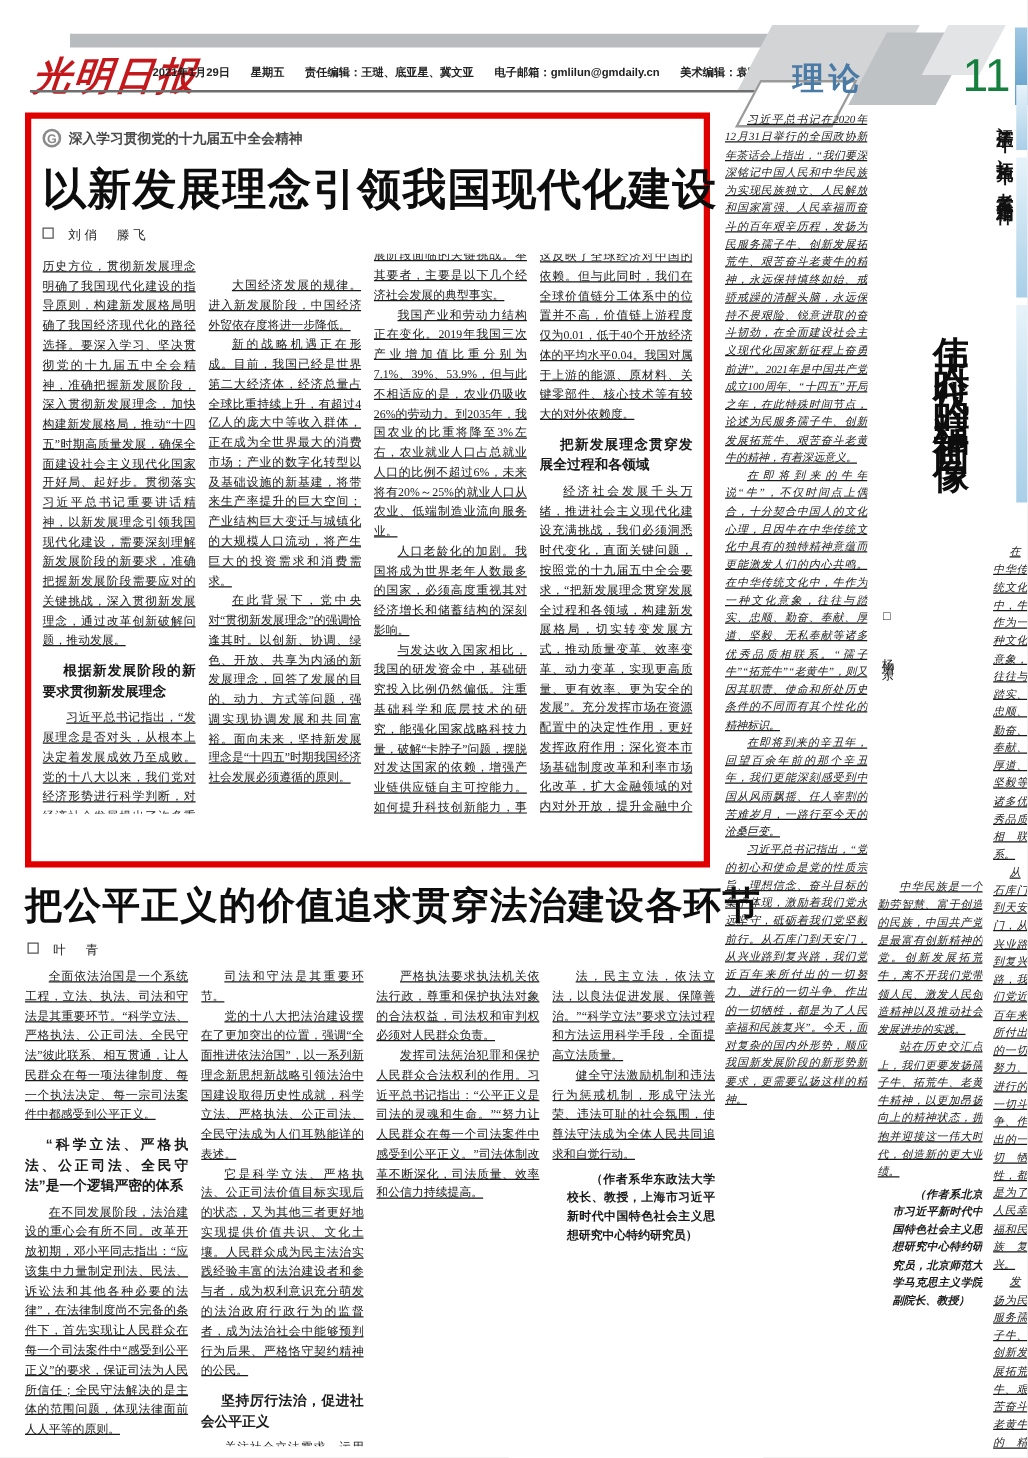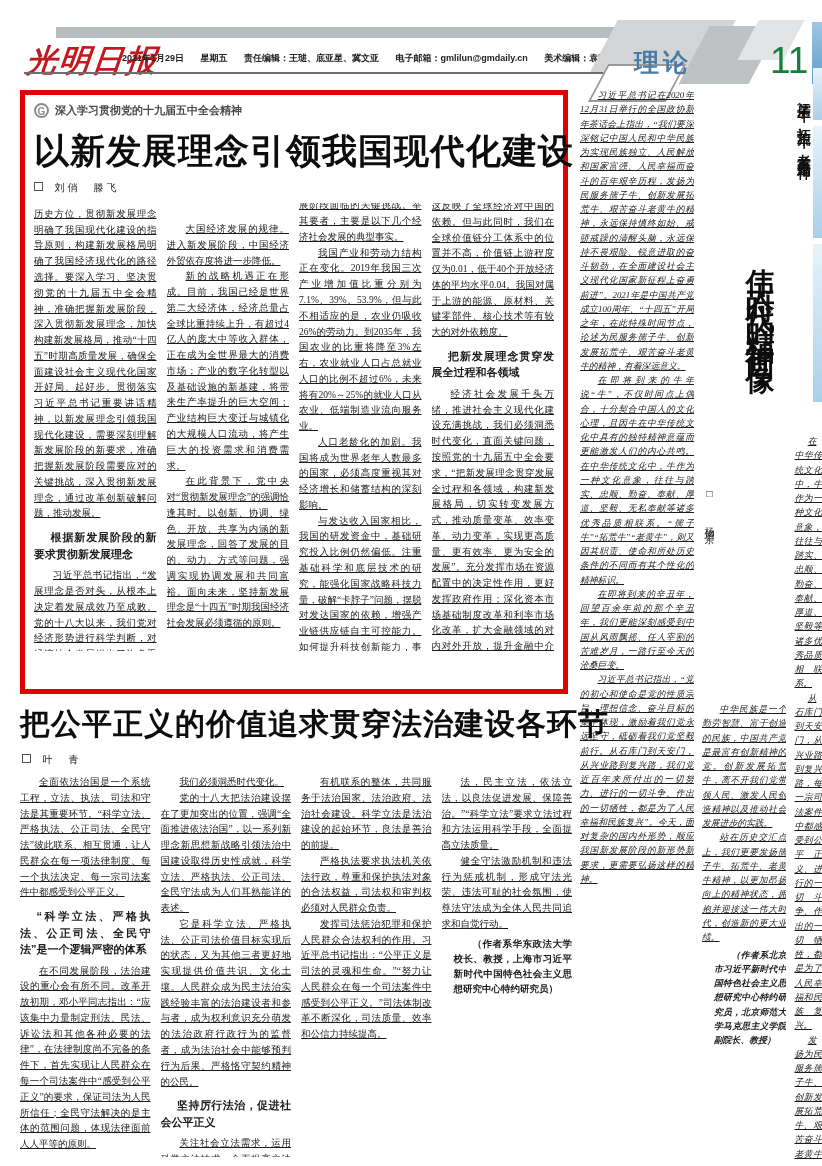--- a/index.html
+++ b/index.html
@@ -138,28 +138,27 @@
       <span class="sq"></span>
       <span>叶　青</span>
     </div>
     <div class="cols">
       <div class="col">
           <p class="para">全面依法治国是一个系统工程，立法、执法、司法和守法是其重要环节。“科学立法、严格执法、公正司法、全民守法”彼此联系、相互贯通，让人民群众在每一项法律制度、每一个执法决定、每一宗司法案件中都感受到公平正义。</p>
           <h3 class="subhead">“科学立法、严格执法、公正司法、全民守法”是一个逻辑严密的体系</h3>
           <p class="para">在不同发展阶段，法治建设的重心会有所不同。改革开放初期，邓小平同志指出：“应该集中力量制定刑法、民法、诉讼法和其他各种必要的法律”，在法律制度尚不完备的条件下，首先实现让人民群众在每一个司法案件中“感受到公平正义”的要求，保证司法为人民所信任；全民守法解决的是主体的范围问题，体现法律面前人人平等的原则。</p>
         </div>
       <div class="col">
-          <p class="para">我们必须洞悉时代变化。</p>
+          <p class="para">司法和守法是其重要环节。</p>
           <p class="para">党的十八大把法治建设摆在了更加突出的位置，强调“全面推进依法治国”，以一系列新理念新思想新战略引领法治中国建设取得历史性成就，科学立法、严格执法、公正司法、全民守法成为人们耳熟能详的表述。</p>
           <p class="para">它是科学立法、严格执法、公正司法价值目标实现后的状态，又为其他三者更好地实现提供价值共识、文化土壤。人民群众成为民主法治实践经验丰富的法治建设者和参与者，成为权利意识充分萌发的法治政府行政行为的监督者，成为法治社会中能够预判行为后果、严格恪守契约精神的公民。</p>
           <h3 class="subhead">坚持厉行法治，促进社会公平正义</h3>
           <p class="para">关注社会立法需求，运用科学立法技术，全面提高立法质量。党的十九大报告提出：“推进科学立</p>
         </div>
       <div class="col">
-          <p class="para">有机联系的整体，共同服务于法治国家、法治政府、法治社会建设。科学立法是法治建设的起始环节，良法是善治的前提。</p>
           <p class="para">严格执法要求执法机关依法行政，尊重和保护执法对象的合法权益，司法权和审判权必须对人民群众负责。</p>
           <p class="para">发挥司法惩治犯罪和保护人民群众合法权利的作用。习近平总书记指出：“公平正义是司法的灵魂和生命。”“努力让人民群众在每一个司法案件中感受到公平正义。”司法体制改革不断深化，司法质量、效率和公信力持续提高。</p>
         </div>
       <div class="col">
           <p class="para">法，民主立法，依法立法，以良法促进发展、保障善治。”“科学立法”要求立法过程和方法运用科学手段，全面提高立法质量。</p>
           <p class="para">健全守法激励机制和违法行为惩戒机制，形成守法光荣、违法可耻的社会氛围，使尊法守法成为全体人民共同追求和自觉行动。</p>
           <p class="note">（作者系华东政法大学校长、教授，上海市习近平新时代中国特色社会主义思想研究中心特约研究员）</p>
         </div>
     </div>
   </div>
@@ -186,19 +185,19 @@
       <div class="r-kicker-zone">
         <div class="v-kicker">孺子牛、拓荒牛、老黄牛精神：</div>
         <div class="blue-panels">
           <div class="bp bp1"></div>
           <div class="bp bp2"></div>
           <div class="bp bp3"></div>
         </div>
       </div>
       <div class="r-col-c-text">
           <p class="para">在中华传统文化中，牛作为一种文化意象，往往与踏实、忠顺、勤奋、奉献、厚道、坚毅等诸多优秀品质相联系。</p>
-          <p class="para">从石库门到天安门，从兴业路到复兴路，每一宗司法案件中都感受到公平正义、进行的一切斗争、作出的一切牺牲，都是为了人民幸福和民族复兴。</p>
+          <p class="para">从石库门到天安门，从兴业路到复兴路，我们党近百年来所付出的一切努力、进行的一切斗争、作出的一切牺牲，都是为了人民幸福和民族复兴。</p>
           <p class="para">发扬为民服务孺子牛、创新发展拓荒牛、艰苦奋斗老黄牛的精神，永远保持不畏艰险、锐意进取的奋斗韧劲，在全面建设社会主义现代化国家新征程上奋勇前进。</p>
         </div>
     </div>
   </div>
 
 </div>
 
 </body></html>

